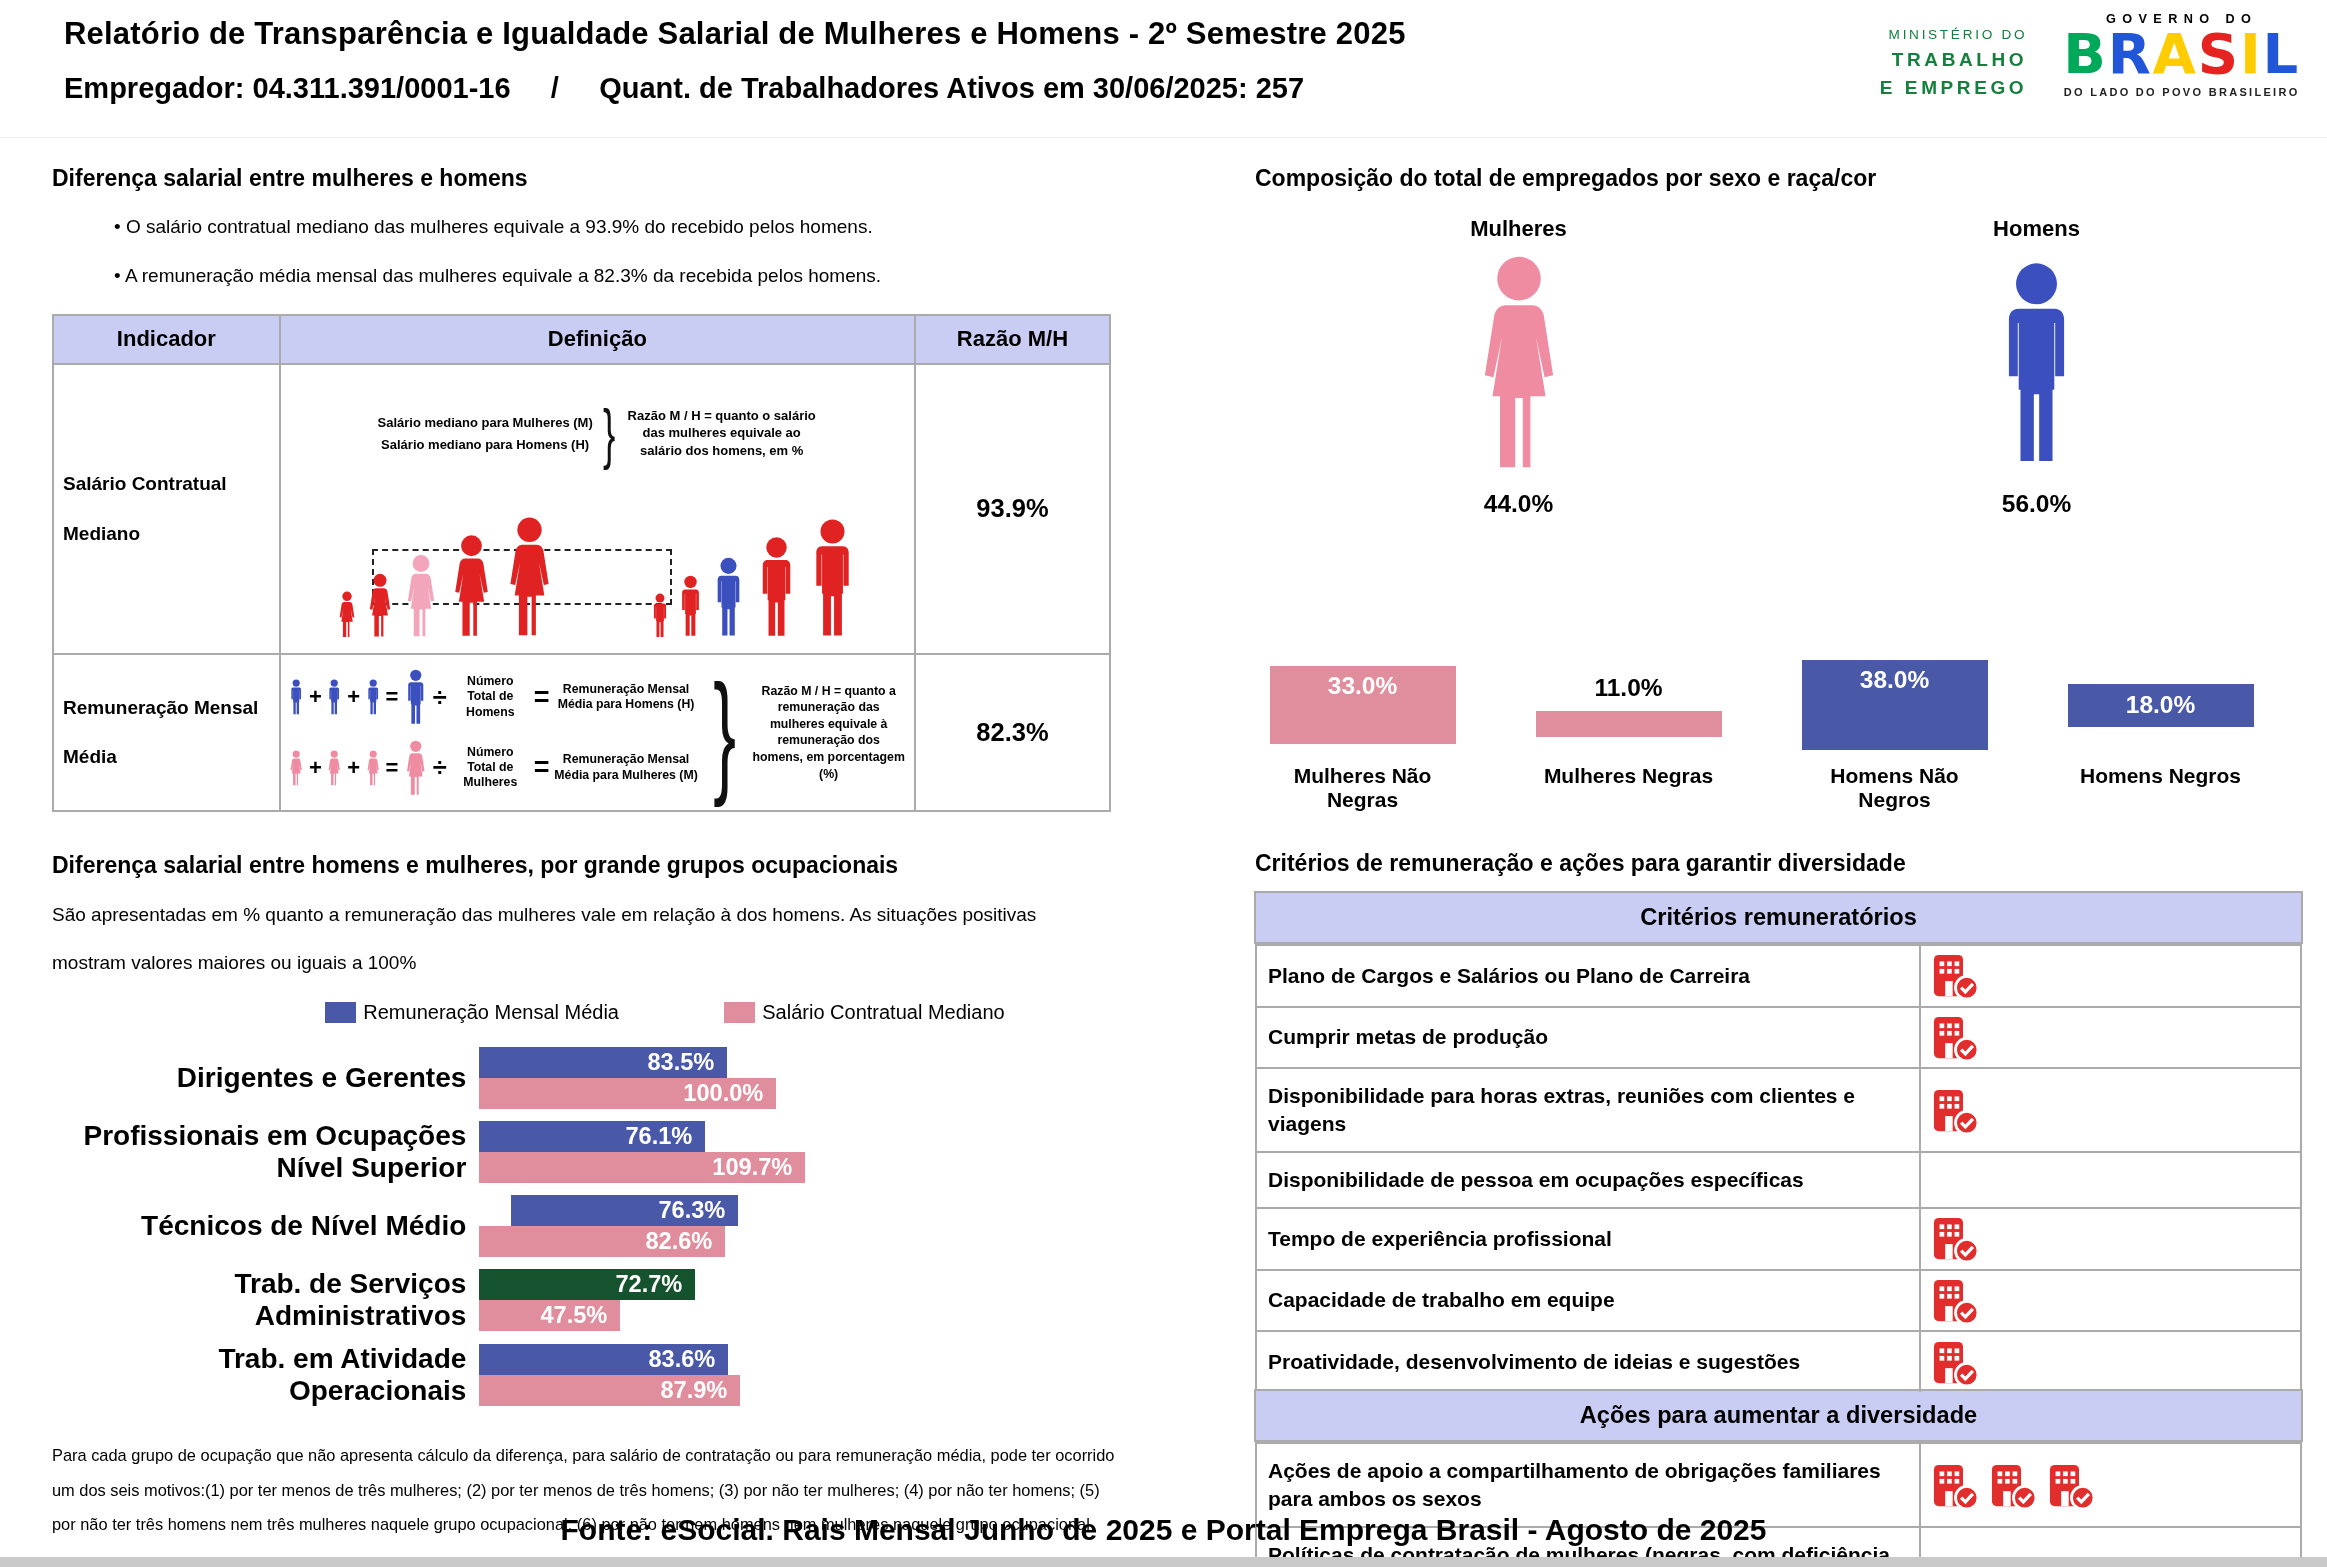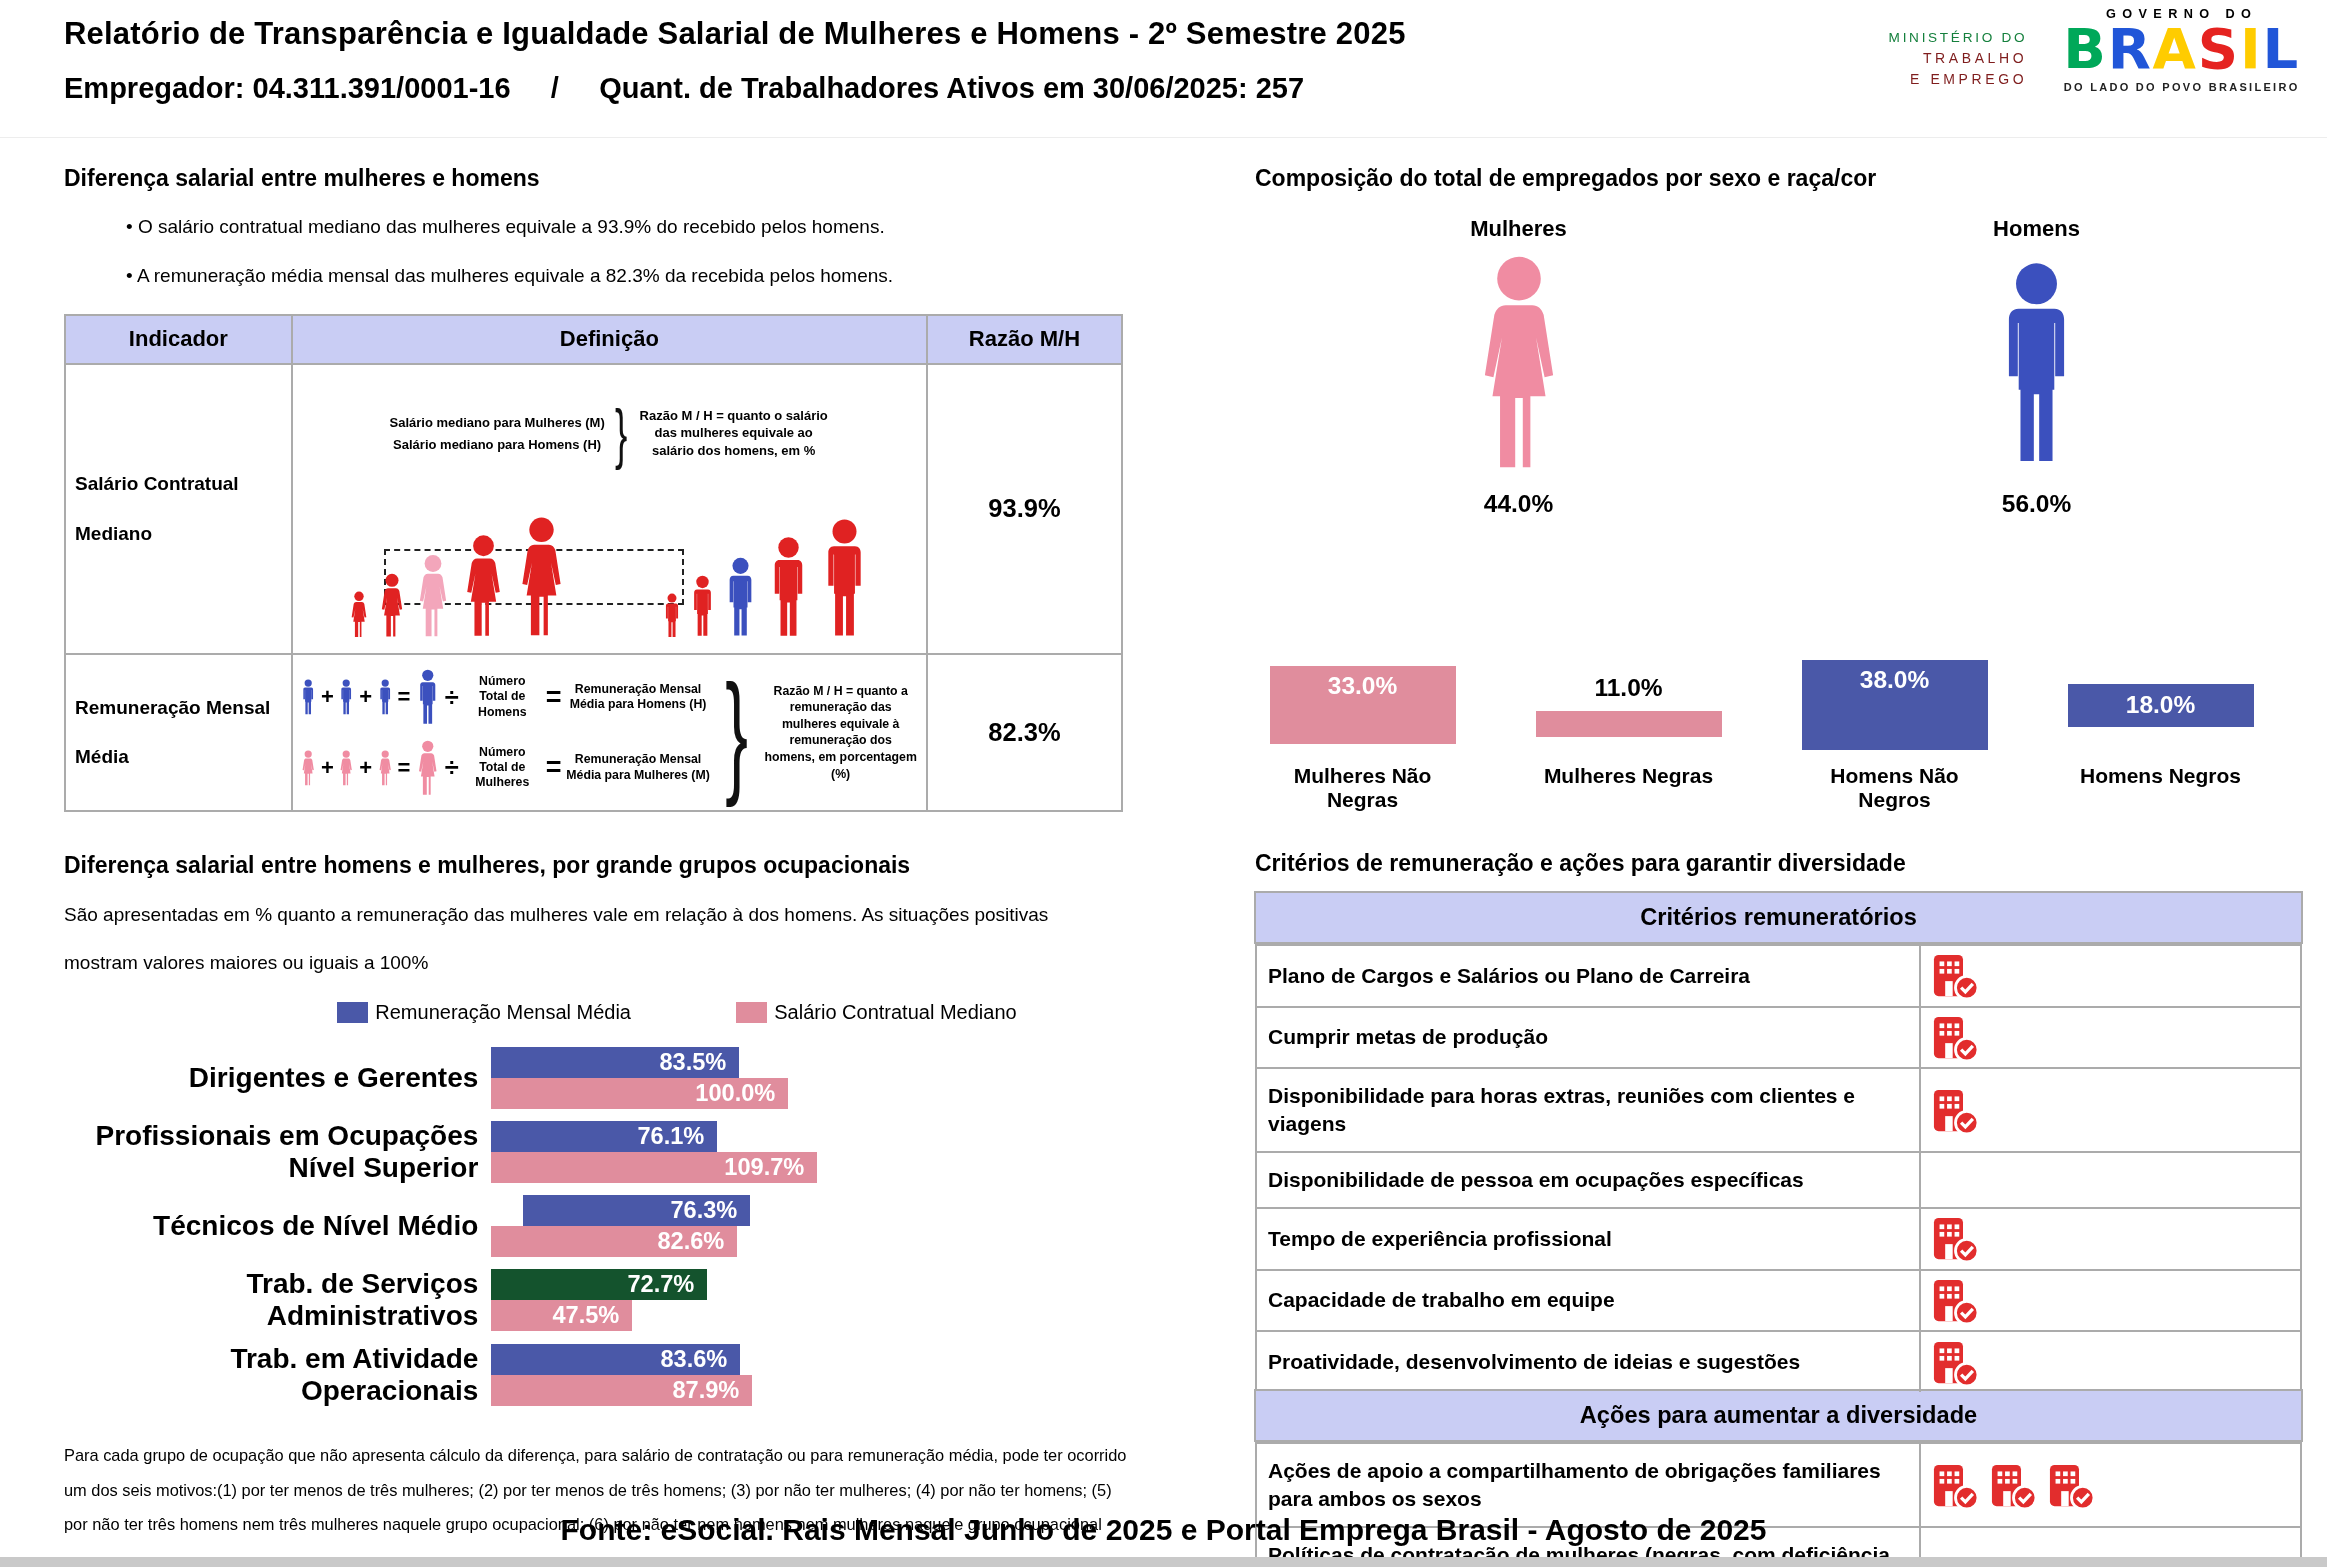--- a/index.html
+++ b/index.html
@@ -7,31 +7,31 @@
   .page { position:relative; width:2327px; height:1567px; overflow:hidden; background:#fff; }
 
   
   .hdr { position:absolute; top:0; left:0; right:0; height:138px; border-bottom:1.8px solid #ededed; background:#fff; }
   .hdr-titles { position:absolute; left:64px; top:16.4px; }
   .hdr-title { font-size:31px; font-weight:bold; letter-spacing:0.2px; }
   .hdr-sub { font-size:29px; font-weight:bold; margin-top:20px; white-space:pre; }
   .hdr-logos { position:absolute; right:27px; top:7.3px; display:flex; align-items:center; gap:36px; }
   .ministry { text-align:right; line-height:1.5; padding-top:18px; }
   .ministry .m1 { font-size:13.6px; letter-spacing:2.7px; color:#15803d; }
-  .ministry .m2,.ministry .m3 { font-size:14px; font-weight:normal; letter-spacing:3.6px; color:#7f1d1d; }
+  .ministry .m2,.ministry .m3 { font-size:19px; font-weight:bold; letter-spacing:3.6px; color:#15803d; }
   .gov { text-align:center; }
   .gov-top { font-size:12.7px; font-weight:bold; letter-spacing:6.4px; }
   .gov-word { font-size:56px; font-weight:900; letter-spacing:1.8px; line-height:1.0; font-family:"DejaVu Sans", sans-serif; }
   .gov-word span:nth-child(1){color:#00A859;} .gov-word span:nth-child(2){color:#2156D8;}
   .gov-word span:nth-child(3){color:#FFCC00;} .gov-word span:nth-child(4){color:#E52320;}
   .gov-word span:nth-child(5){color:#FFCC00;} .gov-word span:nth-child(6){color:#2156D8;}
   .gov-tag { font-size:11px; font-weight:bold; letter-spacing:2.3px; color:#222; margin-top:3.6px; }
 
   
-  .colL { position:absolute; left:64px; top:165px; width:1059px; }
+  .colL { position:absolute; left:52px; top:165px; width:1059px; }
   .colR { position:absolute; left:1255px; top:165px; width:1047px; }
   h3.sec { font-size:23px; font-weight:bold; }
 
   
   .bullets { margin:23.6px 0 9px 62px; }
   .bullets div { font-size:19px; margin-bottom:27px; }
 
   
   table.ind { border-collapse:collapse; width:1059px; margin-top:5.5px; }
   table.ind th, table.ind td { border:2.7px solid #ababab; background:#fff; }

